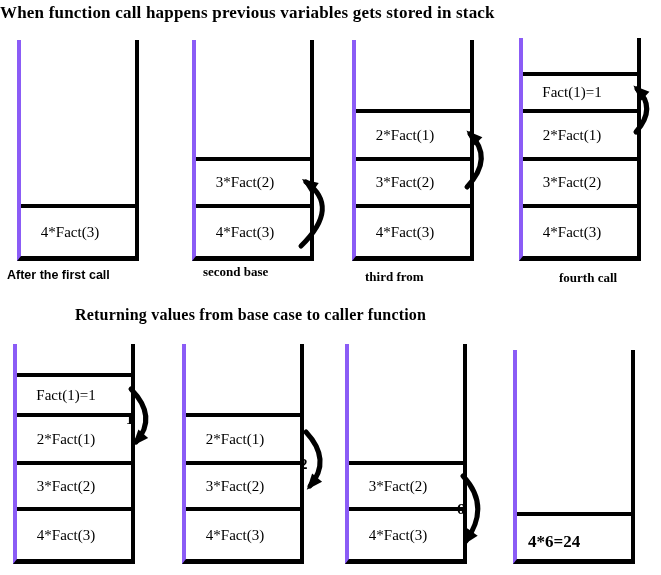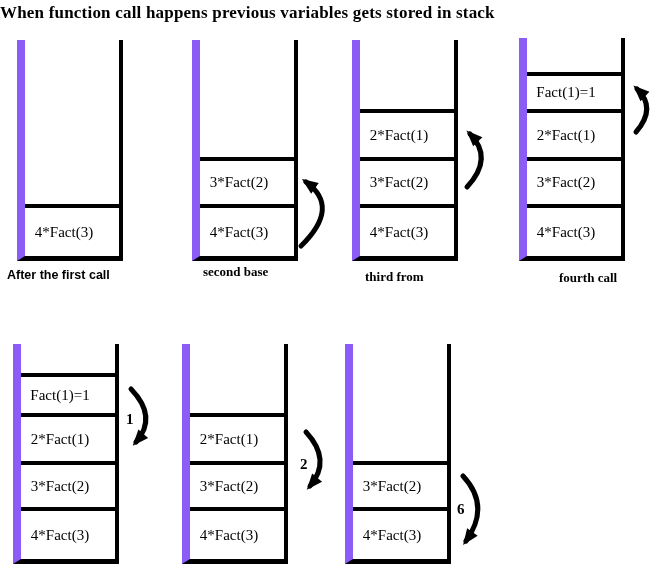--- a/index.html
+++ b/index.html
@@ -8,22 +8,22 @@
     font-family:"Liberation Serif","DejaVu Serif",serif;color:#000;
     overflow:hidden;
   }
   .title{
     position:absolute;font-weight:bold;font-size:17px;white-space:nowrap;
     letter-spacing:0.2px;
   }
   .title-top{left:0;right:0;top:3px;}
   .title-bottom{left:75px;top:306px;font-size:16px;}
   .stack{
-    position:absolute;width:106px;box-sizing:border-box;
-    border-left:8px solid #8b5cf6;border-right:4px solid #000;border-bottom:5px solid #000;
+    position:absolute;width:122px;box-sizing:border-box;
+    border-left:4px solid #8b5cf6;border-right:4px solid #000;border-bottom:5px solid #000;
     background:transparent;
   }
   .cell{
     position:absolute;left:0;right:0;box-sizing:border-box;
     border-top:4px solid #000;
     display:flex;align-items:center;justify-content:center;
     padding-right:16px;
     font-size:15px;white-space:nowrap;
   }
   .cell.result{
@@ -65,20 +65,21 @@
   <div class="caption" style="left:365px;top:269px;">third from</div>
 
   <div class="stack" style="left:519px;top:38px;height:223px;">
     <div class="cell" style="top:34px;height:37px;">Fact(1)=1</div>
     <div class="cell" style="top:71px;height:48px;">2*Fact(1)</div>
     <div class="cell" style="top:119px;height:47px;">3*Fact(2)</div>
     <div class="cell" style="top:166px;height:52px;">4*Fact(3)</div>
   </div>
   <div class="caption" style="left:559px;top:270px;">fourth call</div>
 
+  <div class="title title-bottom">Returning values from base case to caller function</div>
 
   <div class="stack" style="left:13px;top:344px;height:220px;">
     <div class="cell" style="top:29px;height:40px;">Fact(1)=1</div>
     <div class="cell" style="top:69px;height:48px;">2*Fact(1)</div>
     <div class="cell" style="top:117px;height:46px;">3*Fact(2)</div>
     <div class="cell" style="top:163px;height:52px;">4*Fact(3)</div>
   </div>
   <div class="arrow-label" style="left:126px;top:411px;">1</div>
 
   <div class="stack" style="left:182px;top:344px;height:220px;">
@@ -87,20 +88,23 @@
     <div class="cell" style="top:163px;height:52px;">4*Fact(3)</div>
   </div>
   <div class="arrow-label" style="left:300px;top:456px;">2</div>
 
   <div class="stack" style="left:345px;top:344px;height:220px;">
     <div class="cell" style="top:117px;height:46px;">3*Fact(2)</div>
     <div class="cell" style="top:163px;height:52px;">4*Fact(3)</div>
   </div>
   <div class="arrow-label" style="left:457px;top:501px;">6</div>
 
+  <div class="stack" style="left:513px;top:350px;height:214px;">
+    <div class="cell result" style="top:162px;height:47px;">4*6=24</div>
+  </div>
 
   <svg class="arrows" width="661" height="575" viewBox="0 0 661 575">
     <defs>
       <marker id="ah" markerUnits="userSpaceOnUse" markerWidth="18" markerHeight="16" refX="12" refY="7" orient="auto">
         <path d="M1,0.5 L17,7 L1,13.5 z" fill="#000"></path>
       </marker>
     </defs>
 
     <path d="M 301,246 Q 341,207 306,182" fill="none" stroke="#000" stroke-width="5" stroke-linecap="round" marker-end="url(#ah)"></path>
     <path d="M 467,187 Q 494,158 470,134" fill="none" stroke="#000" stroke-width="5" stroke-linecap="round" marker-end="url(#ah)"></path>

